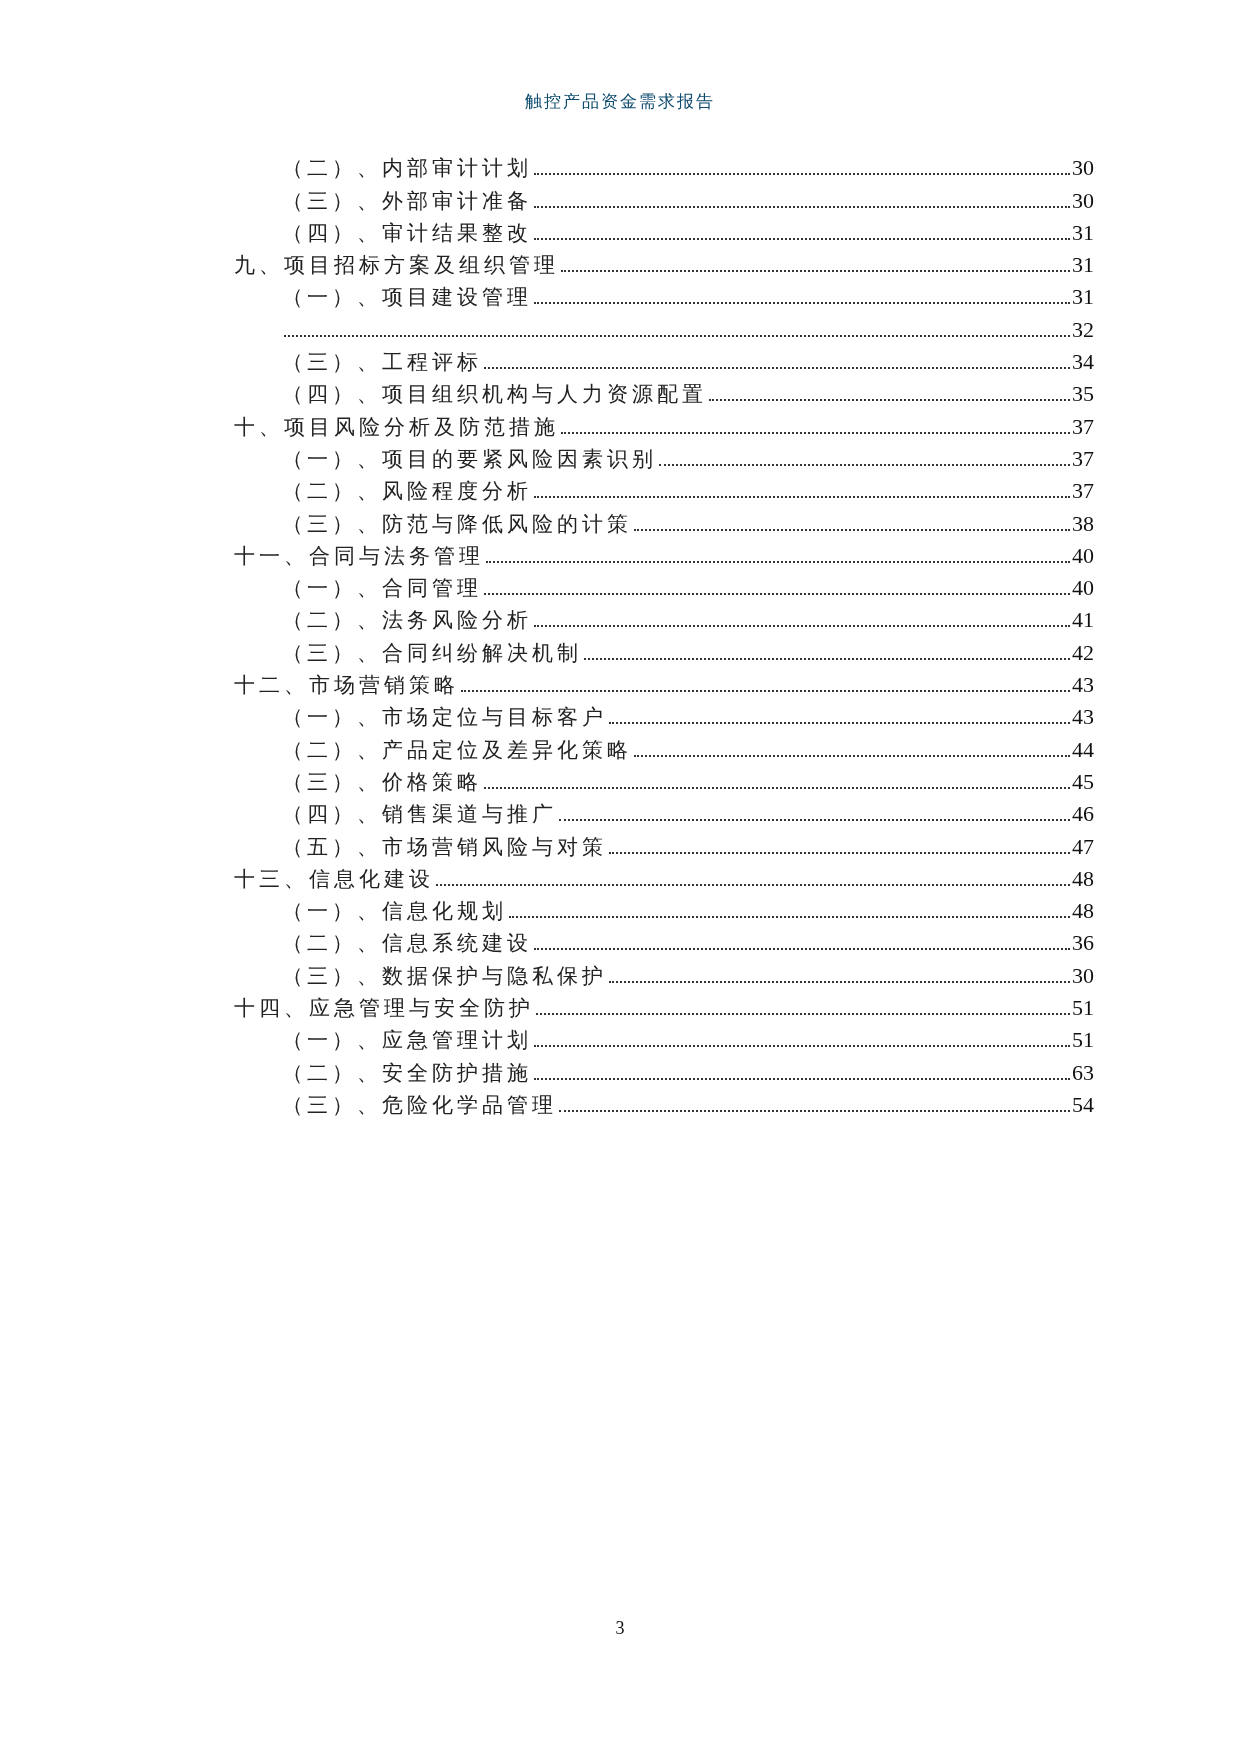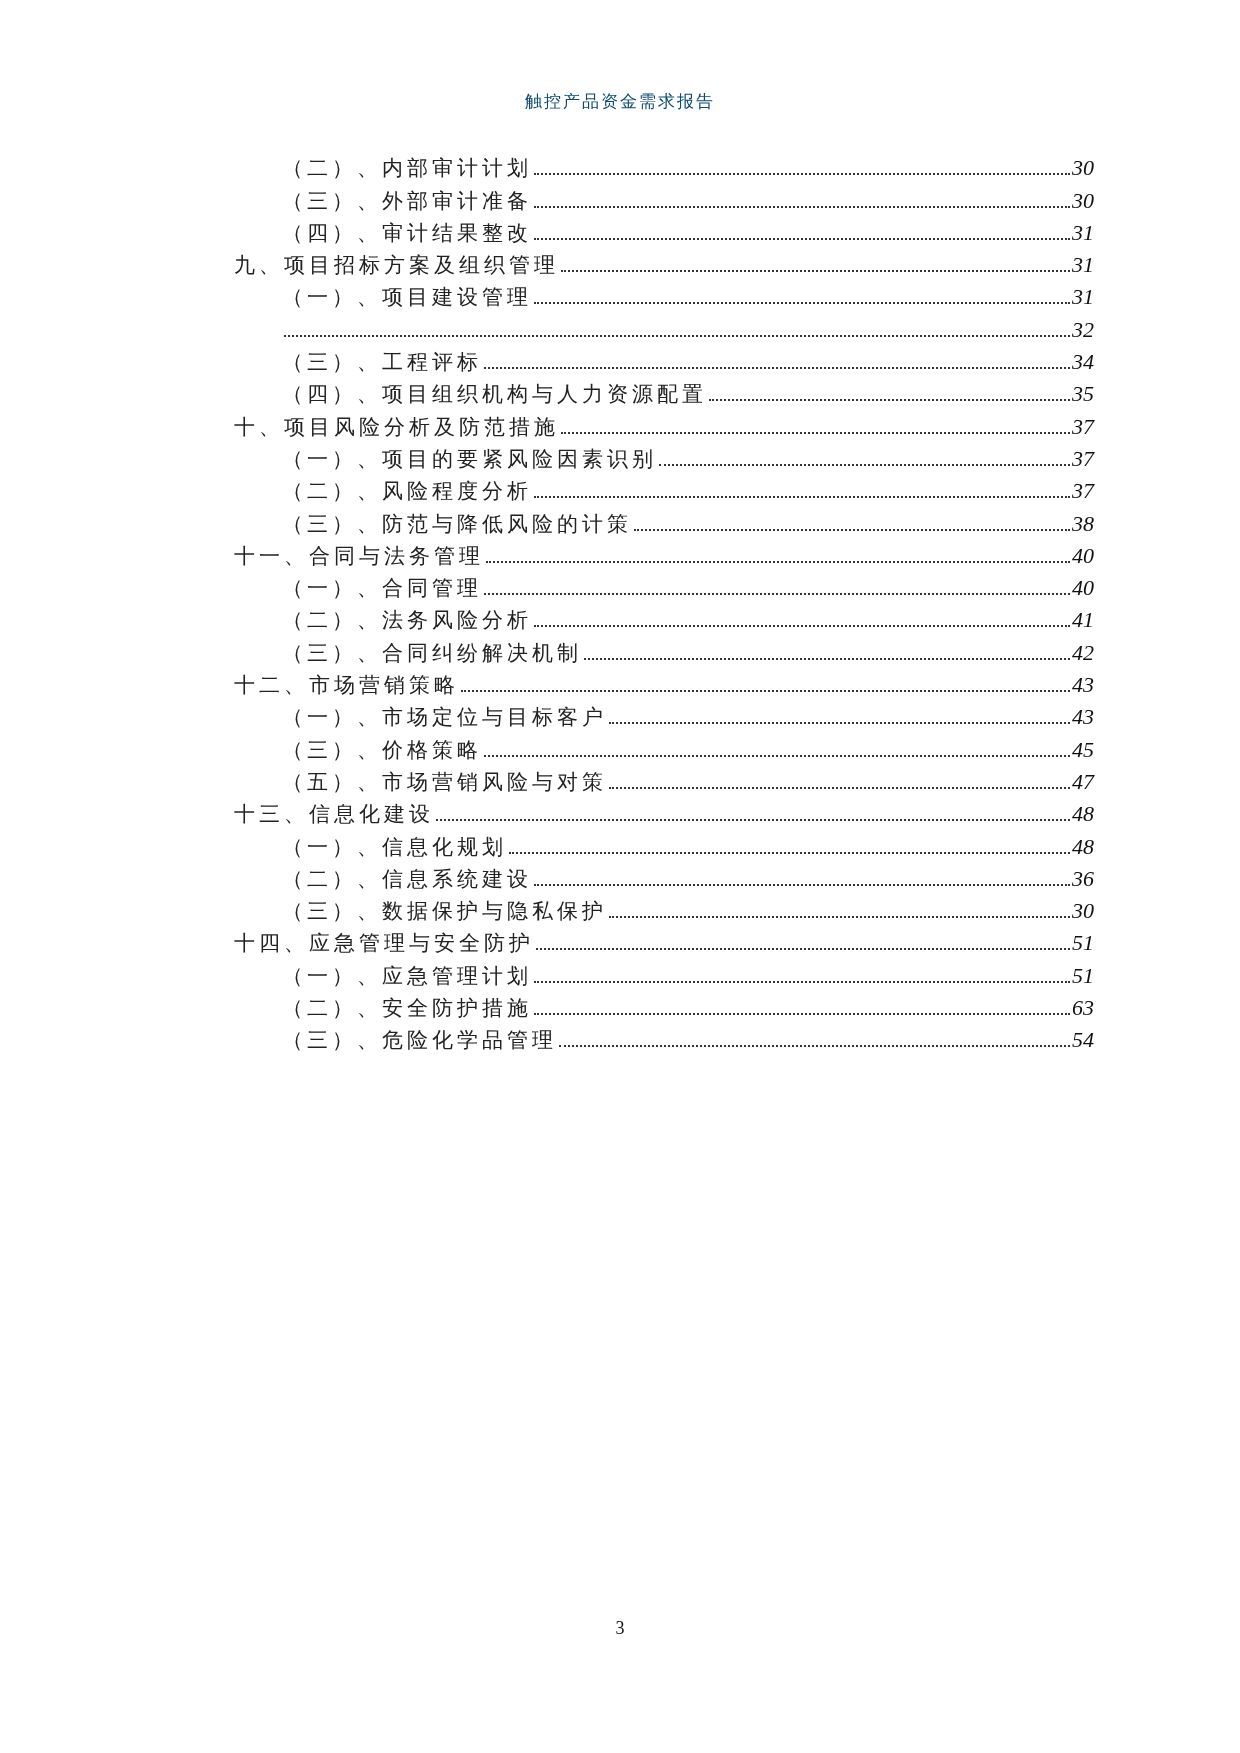--- a/index.html
+++ b/index.html
@@ -61,21 +61,20 @@
       right: 0;
       bottom: 9px;
       border-bottom: 2px dotted #333333;
     }
     .toc-page {
       flex: 0 0 auto;
       font-family: "Liberation Serif", serif;
       font-size: 22px;
       color: #111111;
       text-align: right;
-      font-style: italic;
     }
     .page-number {
       position: absolute;
       top: 1618px;
       left: 0;
       width: 1240px;
       text-align: center;
       font-family: "Liberation Serif", serif;
       font-size: 18px;
       color: #111111;
@@ -170,25 +169,35 @@
       <span class="toc-title">十二、市场营销策略</span>
       <span class="toc-leader"></span>
       <span class="toc-page">43</span>
     </div>
   <div class="toc-row level-2">
       <span class="toc-title">（一）、市场定位与目标客户</span>
       <span class="toc-leader"></span>
       <span class="toc-page">43</span>
     </div>
   <div class="toc-row level-2">
+      <span class="toc-title">（二）、产品定位及差异化策略</span>
+      <span class="toc-leader"></span>
+      <span class="toc-page">44</span>
+    </div>
+  <div class="toc-row level-2">
       <span class="toc-title">（三）、价格策略</span>
       <span class="toc-leader"></span>
       <span class="toc-page">45</span>
     </div>
   <div class="toc-row level-2">
+      <span class="toc-title">（四）、销售渠道与推广</span>
+      <span class="toc-leader"></span>
+      <span class="toc-page">46</span>
+    </div>
+  <div class="toc-row level-2">
       <span class="toc-title">（五）、市场营销风险与对策</span>
       <span class="toc-leader"></span>
       <span class="toc-page">47</span>
     </div>
   <div class="toc-row level-1">
       <span class="toc-title">十三、信息化建设</span>
       <span class="toc-leader"></span>
       <span class="toc-page">48</span>
     </div>
   <div class="toc-row level-2">

